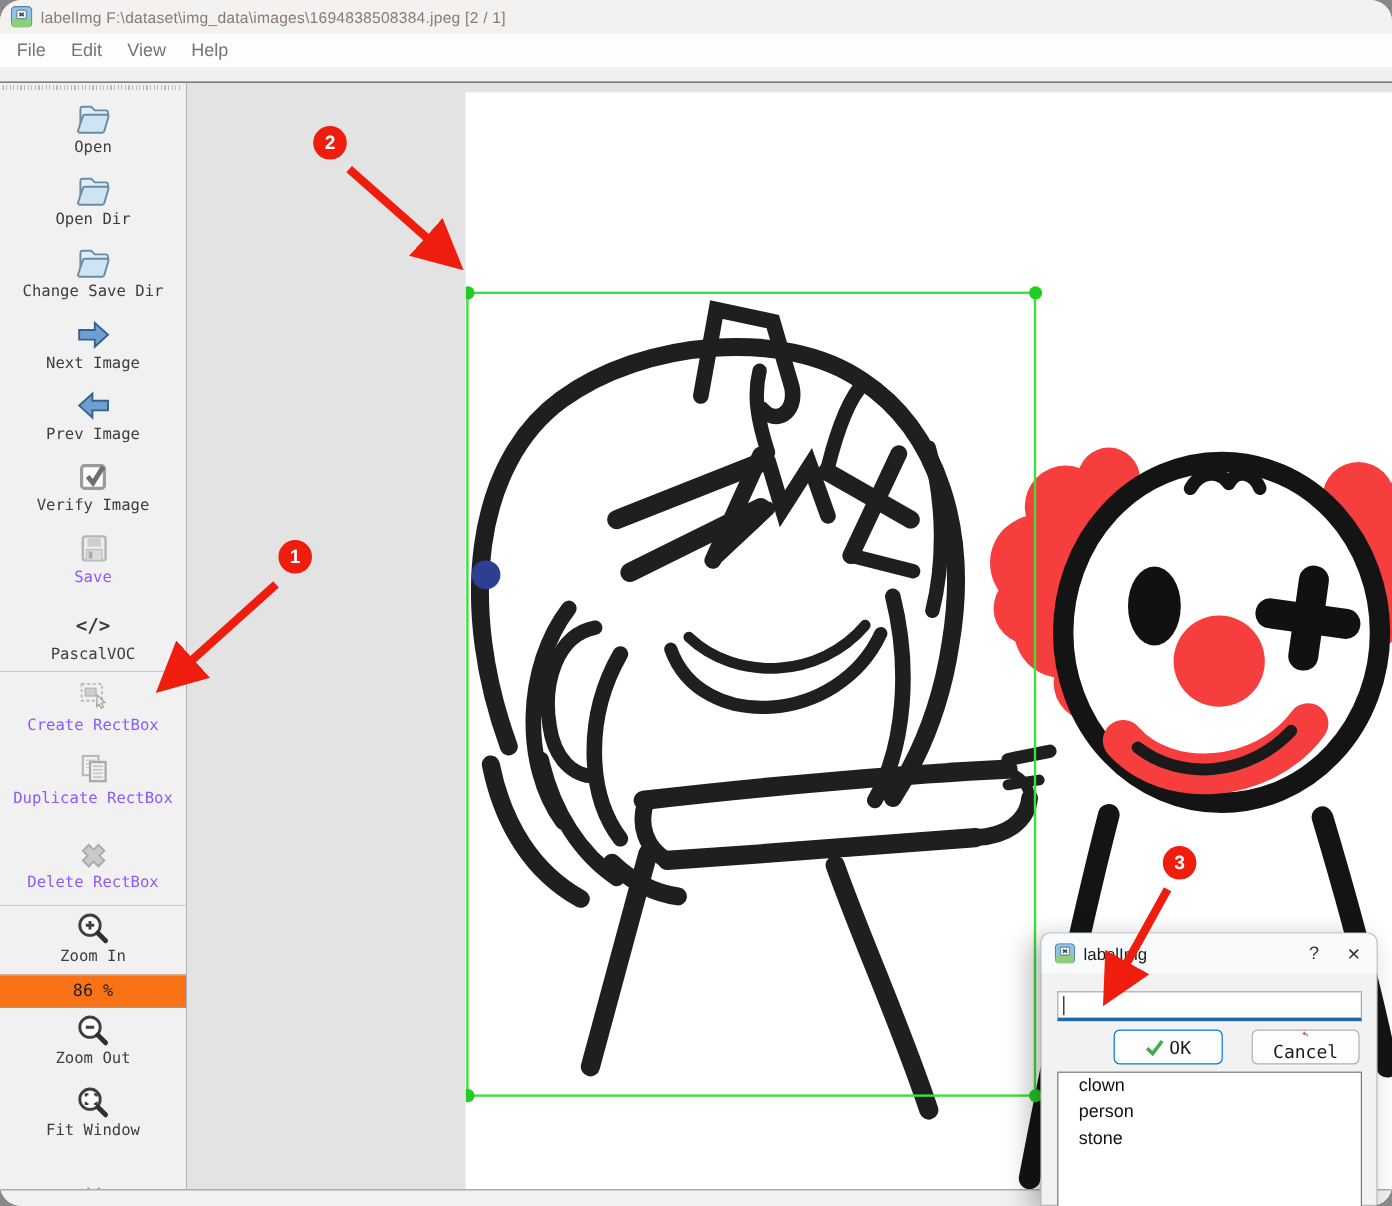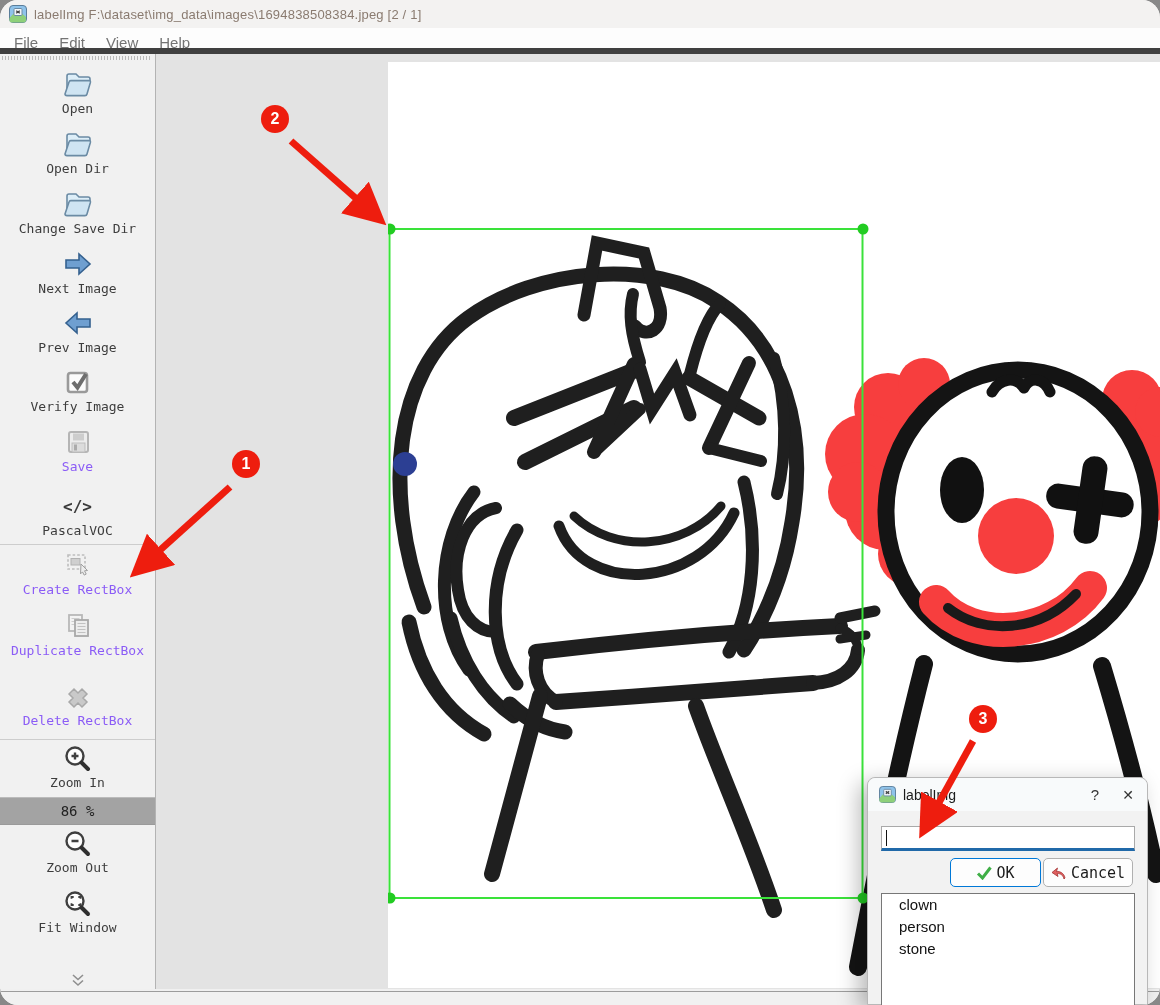--- a/index.html
+++ b/index.html
@@ -11,31 +11,31 @@
               display:flex; align-items:center; padding-left:9px; }
   .titlebar .appicon { width:18px; height:18px; margin-right:7px; }
   .titlebar .title { font-size:13px; color:#8a7b70; letter-spacing:.2px; }
 
   
   .menubar { position:absolute; left:0; top:28px; width:1160px; height:28px; background:#fdfdfd;
              display:flex; align-items:center; padding-left:8px; gap:3px; }
   .menu-item { font-size:15px; color:#747474; padding:2px 12px 2px 6px; cursor:default; }
 
   
-  .main { position:absolute; left:0; top:48px; width:1160px; height:913px; border-top:6px solid #404040; }
+  .main { position:absolute; left:0; top:68px; width:1160px; height:913px; border-top:1px solid #404040; }
   .toolbar { position:absolute; left:0; top:0; width:156px; height:935px; background:#f1f1f1;
              border-right:1px solid #b3b3b3; }
   .tb-handle { position:absolute; left:2px; top:2px; width:148px; height:4px;
                background-image:repeating-linear-gradient(90deg,#b9b9b9 0 1px,transparent 1px 3px); }
   .tool { position:absolute; left:0; width:155px; text-align:center; cursor:pointer; }
   .tool .ic { height:32px; display:flex; align-items:center; justify-content:center; }
   .tool .lbl { font-family:"DejaVu Sans Mono",monospace; font-size:13px; color:#3d3d3d; margin-top:1px; }
   .tool.disabled .lbl { color:#8b5cf6; }
   .tb-sep { position:absolute; left:0; width:155px; height:0; border-top:1px solid #cdcdcd; }
-  .zoomfield { position:absolute; left:0; top:743px; width:155px; height:28px; background:#a3a3a3;
+  .zoomfield { position:absolute; left:0; top:743px; width:155px; height:28px; background:#f97316;
                border-top:1px solid #bbb; border-bottom:1px solid #9a9a9a;
                font-family:"DejaVu Sans Mono",monospace; font-size:14px; color:#222;
                display:flex; align-items:center; justify-content:center; }
   .tb-more { position:absolute; left:0; top:920px; width:155px; display:flex; justify-content:center; }
   .code-ic { font-family:"DejaVu Sans Mono",monospace; font-size:16px; font-weight:bold; color:#3a3a3a; }
 
   .canvas { position:absolute; left:156px; top:0; width:1004px; height:935px; background:#e3e3e3; overflow:hidden; }
   .image { position:absolute; left:232px; top:8px; width:772px; height:926px; background:#ffffff; overflow:hidden; }
   .image svg { display:block; }
 
@@ -49,26 +49,26 @@
   .dlg-titlebar { height:33px; display:flex; align-items:center; padding:0 13px 0 11px;
                   background:#f8fafb; border-radius:8px 8px 0 0; }
   .dlg-titlebar .appicon { width:17px; height:17px; margin-right:7px; }
   .dlg-title { font-size:14px; color:#1b1b1b; flex:1; }
   .dlg-help { font-size:15px; color:#333; width:26px; text-align:center; cursor:pointer; }
   .dlg-close { font-size:14px; color:#333; width:26px; text-align:right; cursor:pointer; }
   .dlg-input { position:absolute; left:13px; top:48px; width:254px; height:25px; background:#fff;
                border:1px solid #a9a9a9; border-bottom:3px solid #2069a9; }
   .dlg-input .caret { position:absolute; left:4px; top:3px; width:1px; height:16px; background:#111; }
   .dlg-buttons { position:absolute; left:0; top:80px; width:281px; display:flex; justify-content:flex-end;
-                 gap:2px; padding-right:16px; }
+                 gap:24px; padding-right:16px; }
   .btn { height:29px; display:flex; align-items:center; justify-content:center; gap:4px;
          background:#fdfdfd; border-radius:5px; font-family:"DejaVu Sans Mono",monospace;
          font-size:15px; color:#1a1a1a; cursor:pointer; }
   .btn-ok { width:91px; border:1px solid #0078d7; }
-  .btn-cancel { width:90px; border:1px solid #b0b0b0; }
+  .btn-cancel { width:90px; border:1px solid #b0b0b0;flex-direction:column; }
   .dlg-list { position:absolute; left:13px; top:115px; width:254px; height:113px; background:#fff;
               border:1px solid #777; overflow:hidden; }
   .dlg-list .row { font-size:15px; color:#111; line-height:22px; padding:0 5px; cursor:pointer;margin-left:12px; }
 
   
   .overlay { position:absolute; left:0; top:0; width:1160px; height:1005px; z-index:50; pointer-events:none; }
 </style>
 </head>
 <body>
 

